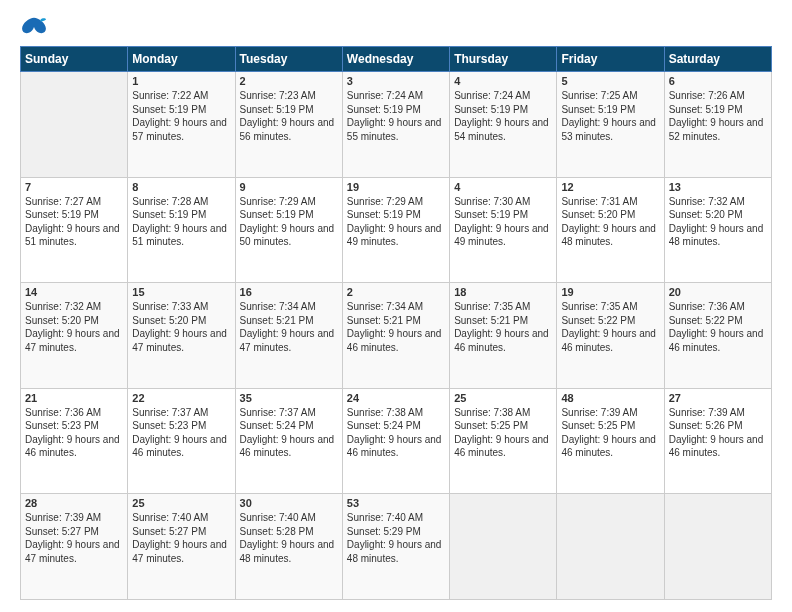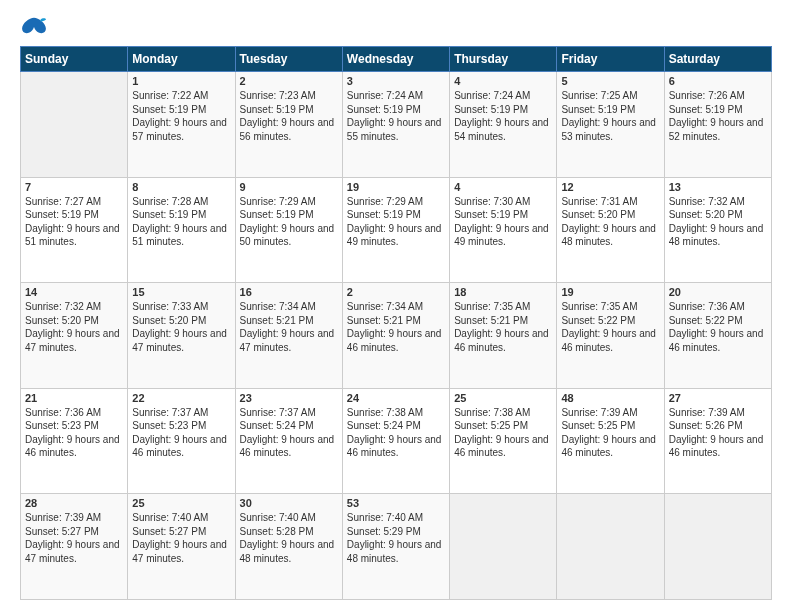--- a/index.html
+++ b/index.html
@@ -225,21 +225,21 @@
         <tr>
           <td>
             <span class="day-number">21</span>
             <div class="cell-text">Sunrise: 7:36 AM<br>Sunset: 5:23 PM<br>Daylight: 9 hours and 46 minutes.</div>
           </td>
           <td>
             <span class="day-number">22</span>
             <div class="cell-text">Sunrise: 7:37 AM<br>Sunset: 5:23 PM<br>Daylight: 9 hours and 46 minutes.</div>
           </td>
           <td>
-            <span class="day-number">23</span>
+            <span class="day-number">35</span>
             <div class="cell-text">Sunrise: 7:37 AM<br>Sunset: 5:24 PM<br>Daylight: 9 hours and 46 minutes.</div>
           </td>
           <td>
             <span class="day-number">24</span>
             <div class="cell-text">Sunrise: 7:38 AM<br>Sunset: 5:24 PM<br>Daylight: 9 hours and 46 minutes.</div>
           </td>
           <td>
             <span class="day-number">25</span>
             <div class="cell-text">Sunrise: 7:38 AM<br>Sunset: 5:25 PM<br>Daylight: 9 hours and 46 minutes.</div>
           </td>

